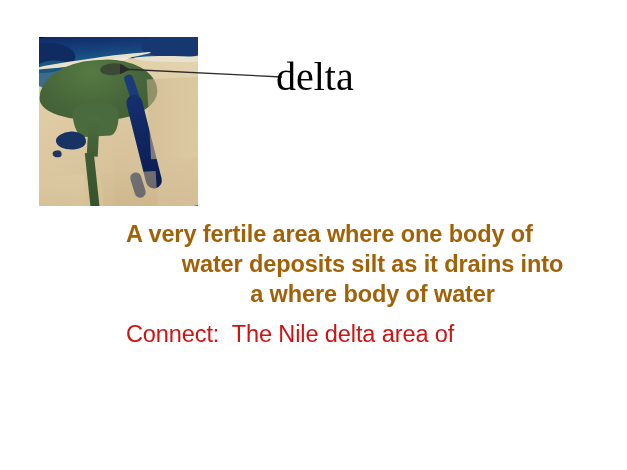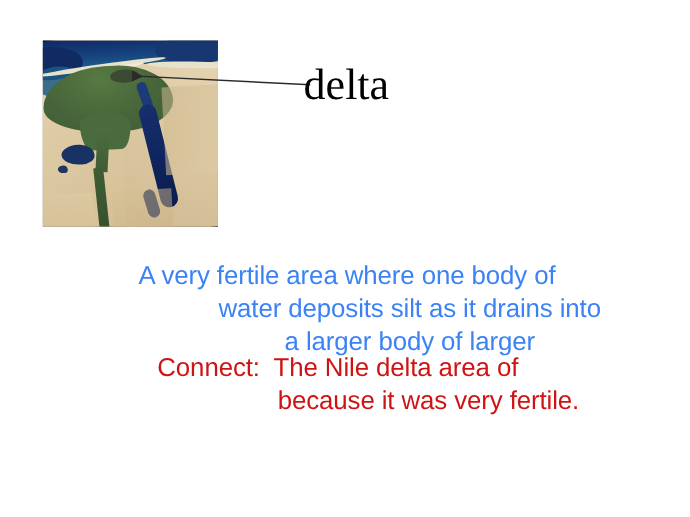--- a/index.html
+++ b/index.html
@@ -127,27 +127,27 @@
   }
   .body-block .line {
     white-space: pre;
     display: block;
   }
   .body-block .line.indent {
     padding-left: 23px;
     text-align: center;
   }
   #block-definition {
-    top: 235px;
-    color: #3b82f6;
+    top: 219px;
+    color: #a16207;
+    font-weight: bold;
   }
   #block-connect {
     top: 319px;
     color: #cf1313;
-    margin-left: 17px;
   }
 </style>
 </head>
 <body>
 
 <div id="slide">
 
   <div id="photo-frame" title="Satellite photo of the Nile river delta, Egypt, showing the Mediterranean Sea, the green delta fan, desert, the Nile valley and the Gulf of Suez">
     <div id="photo-inner">
 
@@ -217,21 +217,20 @@
       </marker>
     </defs>
     <line x1="172" y1="19" x2="10" y2="11" stroke="#2b2b2b" stroke-width="1.3" marker-end="url(#arrowhead)"></line>
   </svg>
 
   <div id="delta-label">delta</div>
 
   <div class="body-block" id="block-definition">
     <span class="line">A very fertile area where one body of</span>
     <span class="line indent">water deposits silt as it drains into</span>
-    <span class="line indent">a larger body of larger</span>
+    <span class="line indent">a where body of water</span>
   </div>
 
   <div class="body-block" id="block-connect">
     <span class="line">Connect:  The Nile delta area of</span>
-    <span class="line indent">because it was very fertile.</span>
   </div>
 
 </div>
 
 </body></html>

